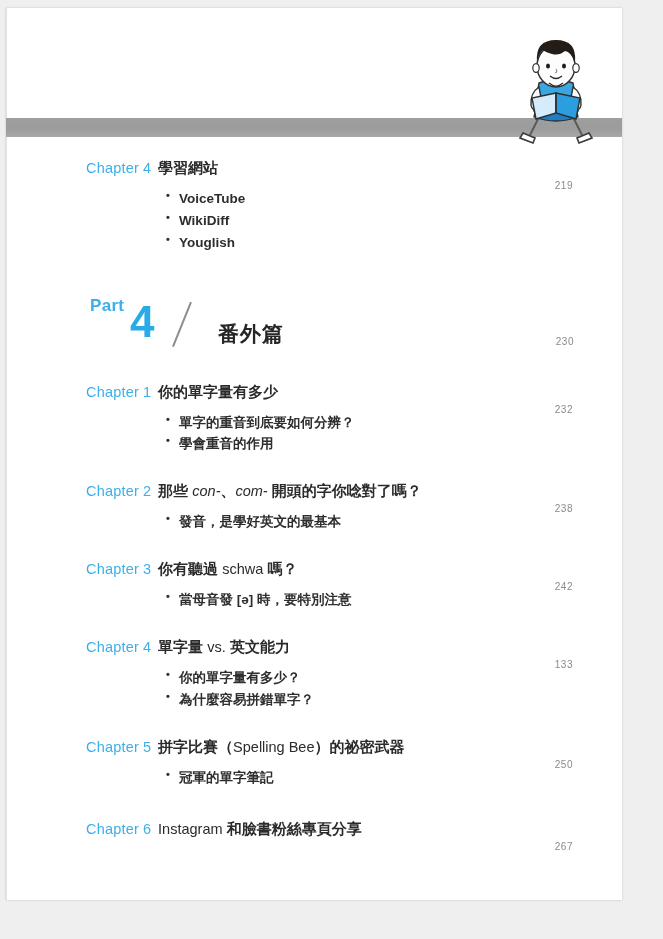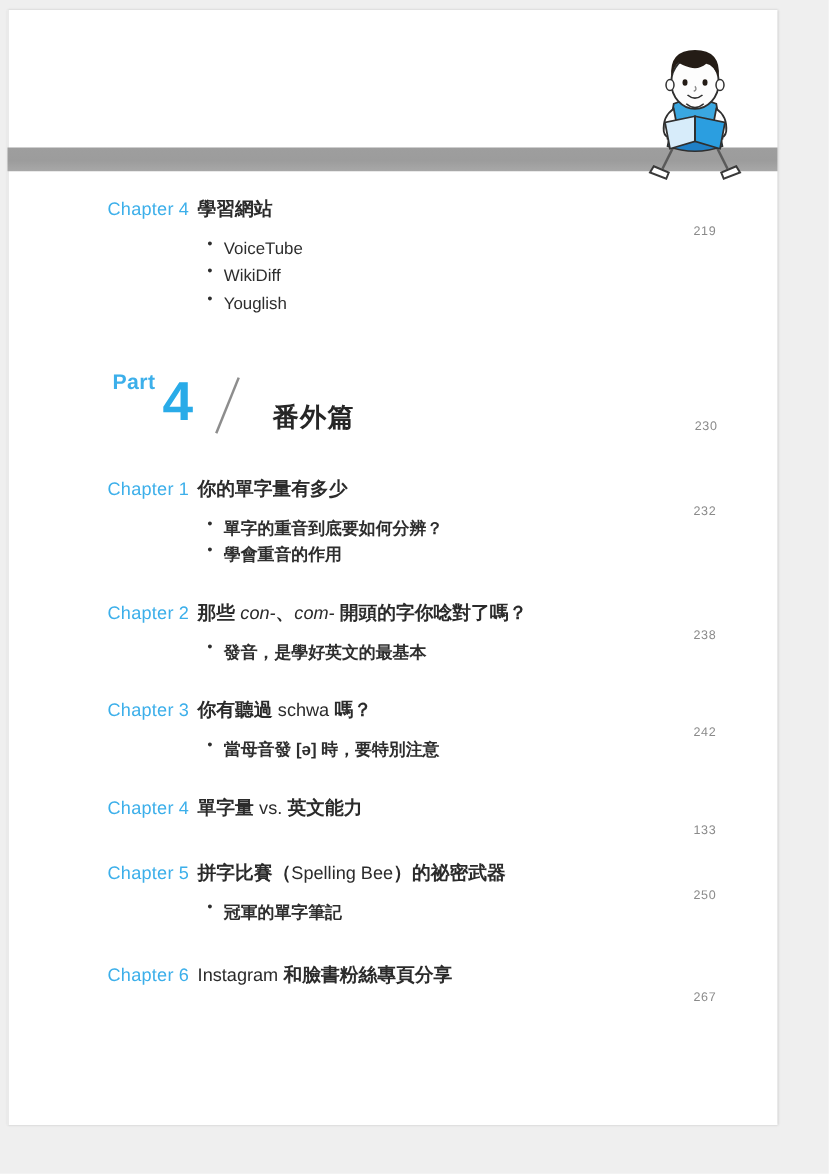--- a/index.html
+++ b/index.html
@@ -127,21 +127,21 @@
   }
   .bullets li::before {
     content: "\2022";
     position: absolute;
     left: 0;
     top: -1px;
     color: #2e2e2e;
     font-size: 11px;
   }
   .bullets li .lat {
-    font-weight: normal;
+    font-weight: bold;
   }
   .bullets li .ital {
     font-style: italic;
     font-weight: normal;
   }
 
   
   .entry.gap-sm { margin-top: 20px; }
   .entry.gap-md { margin-top: 26px; }
   .entry.gap-lg { margin-top: 30px; }
@@ -324,20 +324,24 @@
       </ul>
     </div>
 
     <div class="entry gap-md">
       <div class="chapter-line">
         <span class="chapter-label">Chapter</span>
         <span class="chapter-num">4</span>
         <span class="chapter-title"><span>單字量 </span><span class="lat">vs.</span><span> 英文能力</span></span>
         <span class="page-num">133</span>
       </div>
+      <ul class="bullets">
+        <li><span>你的單字量有多少？</span></li>
+        <li><span>為什麼容易拼錯單字？</span></li>
+      </ul>
     </div>
 
     <div class="entry gap-md">
       <div class="chapter-line">
         <span class="chapter-label">Chapter</span>
         <span class="chapter-num">5</span>
         <span class="chapter-title"><span>拼字比賽（</span><span class="lat">Spelling Bee</span><span>）的祕密武器</span></span>
         <span class="page-num">250</span>
       </div>
       <ul class="bullets">

